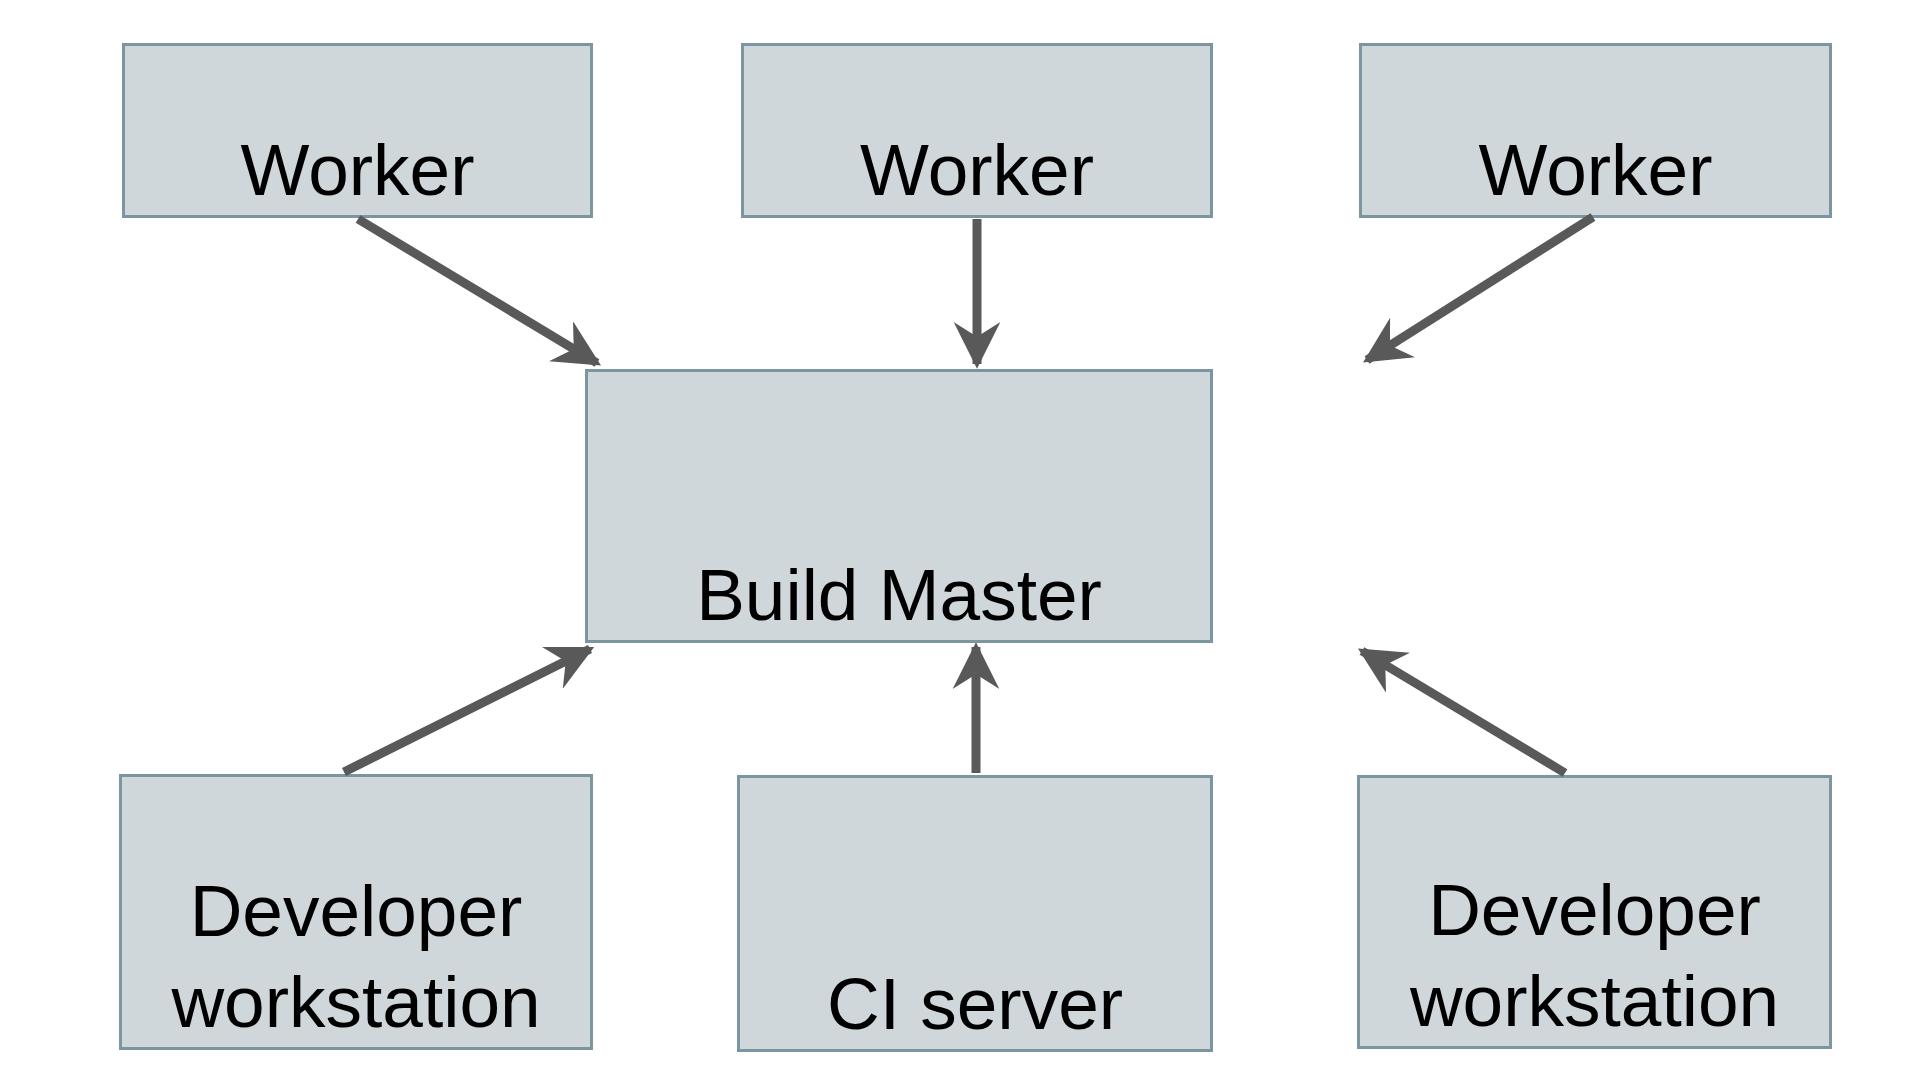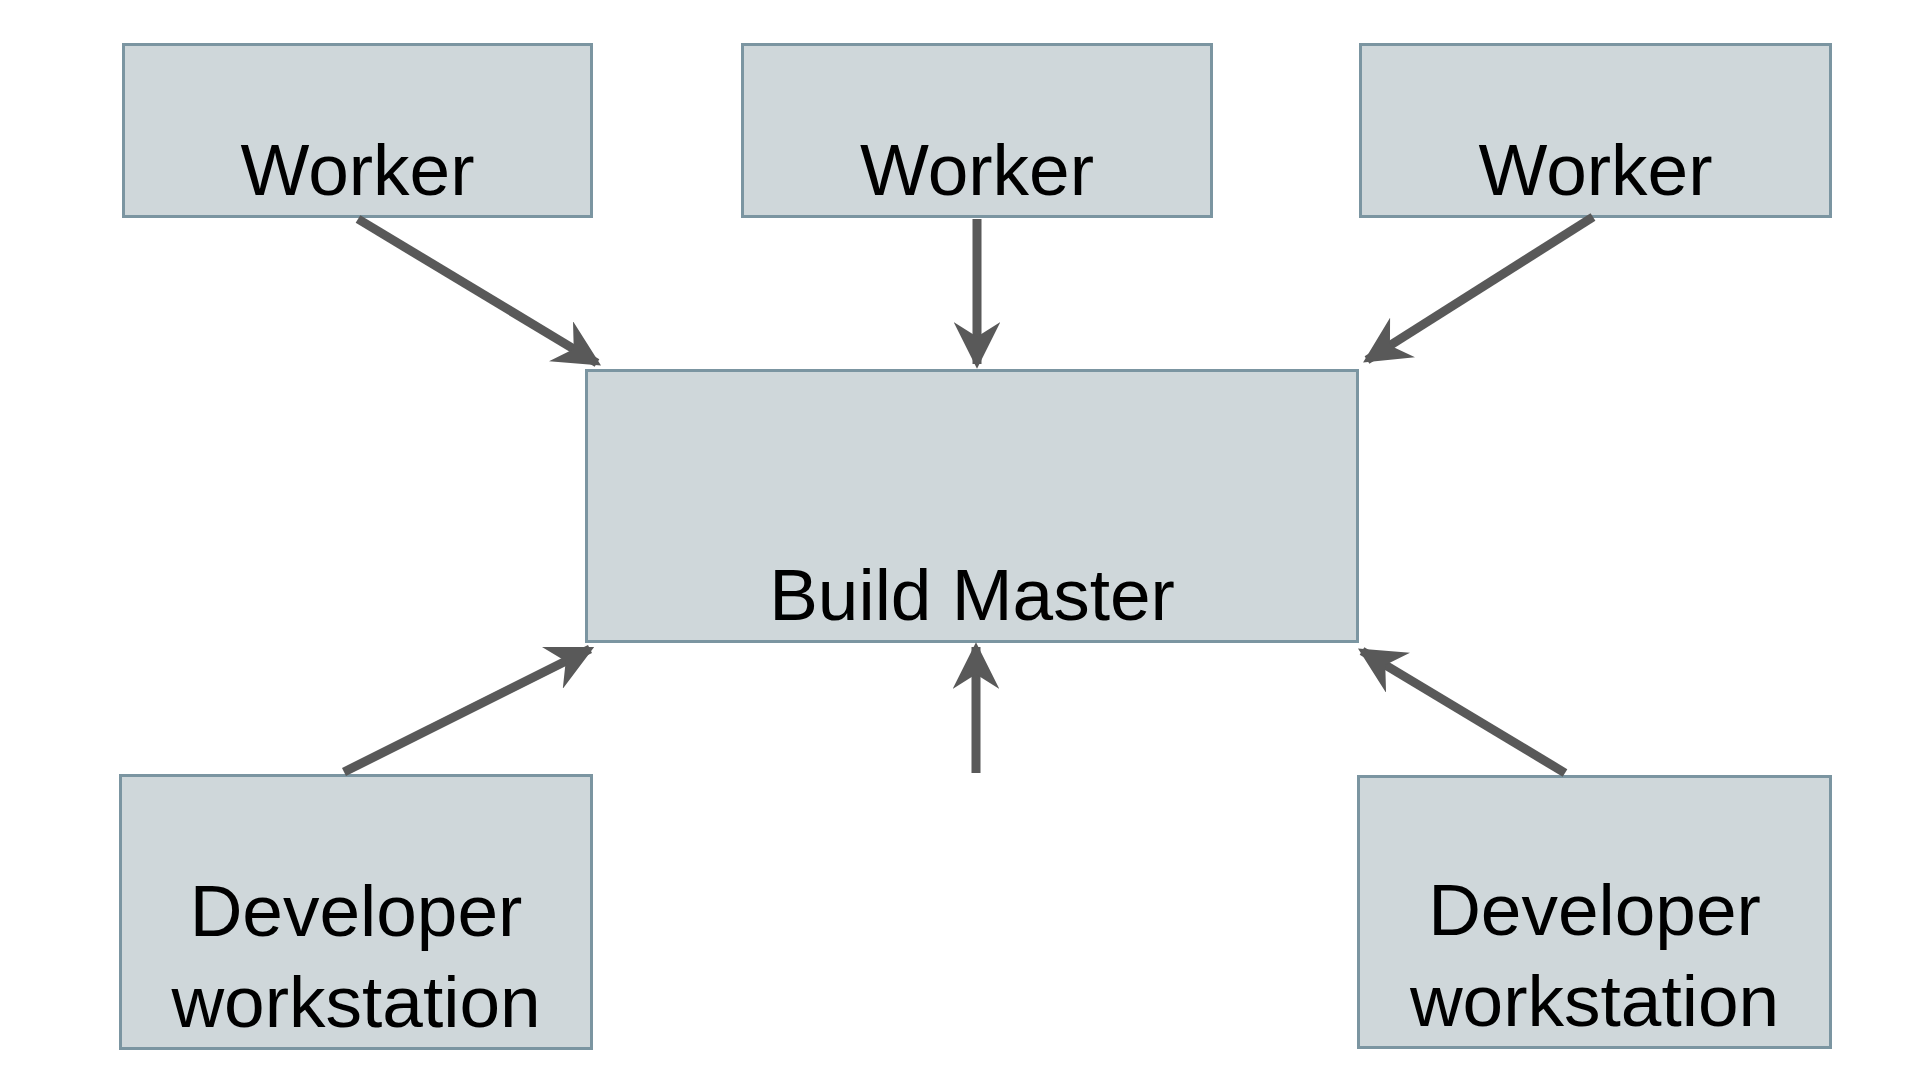--- a/index.html
+++ b/index.html
@@ -64,28 +64,31 @@
   </div>
 
   <div class="node" style="left: 741px; top: 43px; width: 472px; height: 175px;">
     <span class="node-label">Worker</span>
   </div>
 
   <div class="node" style="left: 1359px; top: 43px; width: 473px; height: 175px;">
     <span class="node-label">Worker</span>
   </div>
 
-  <div class="node" style="left: 585px; top: 369px; width: 774px; height: 274px;">
+  <div class="node" style="left: 585px; top: 369px; width: 628px; height: 274px;">
     <span class="node-label">Build Master</span>
   </div>
 
   <div class="node" style="left: 119px; top: 774px; width: 474px; height: 276px;">
     <span class="node-label">Developer workstation</span>
   </div>
 
+  <div class="node" style="left: 737px; top: 775px; width: 476px; height: 277px;">
+    <span class="node-label">CI server</span>
+  </div>
 
   <div class="node" style="left: 1357px; top: 775px; width: 475px; height: 274px;">
     <span class="node-label">Developer workstation</span>
   </div>
 
   <svg class="arrows" xmlns="http://www.w3.org/2000/svg">
     <defs>
       <marker id="arrowhead" viewBox="0 0 10 10" refX="9" refY="5" markerWidth="5.2" markerHeight="5.2" orient="auto">
         <path class="arrowhead-shape" d="M0,0 L10,5 L0,10 L3.2,5 Z"></path>
       </marker>

